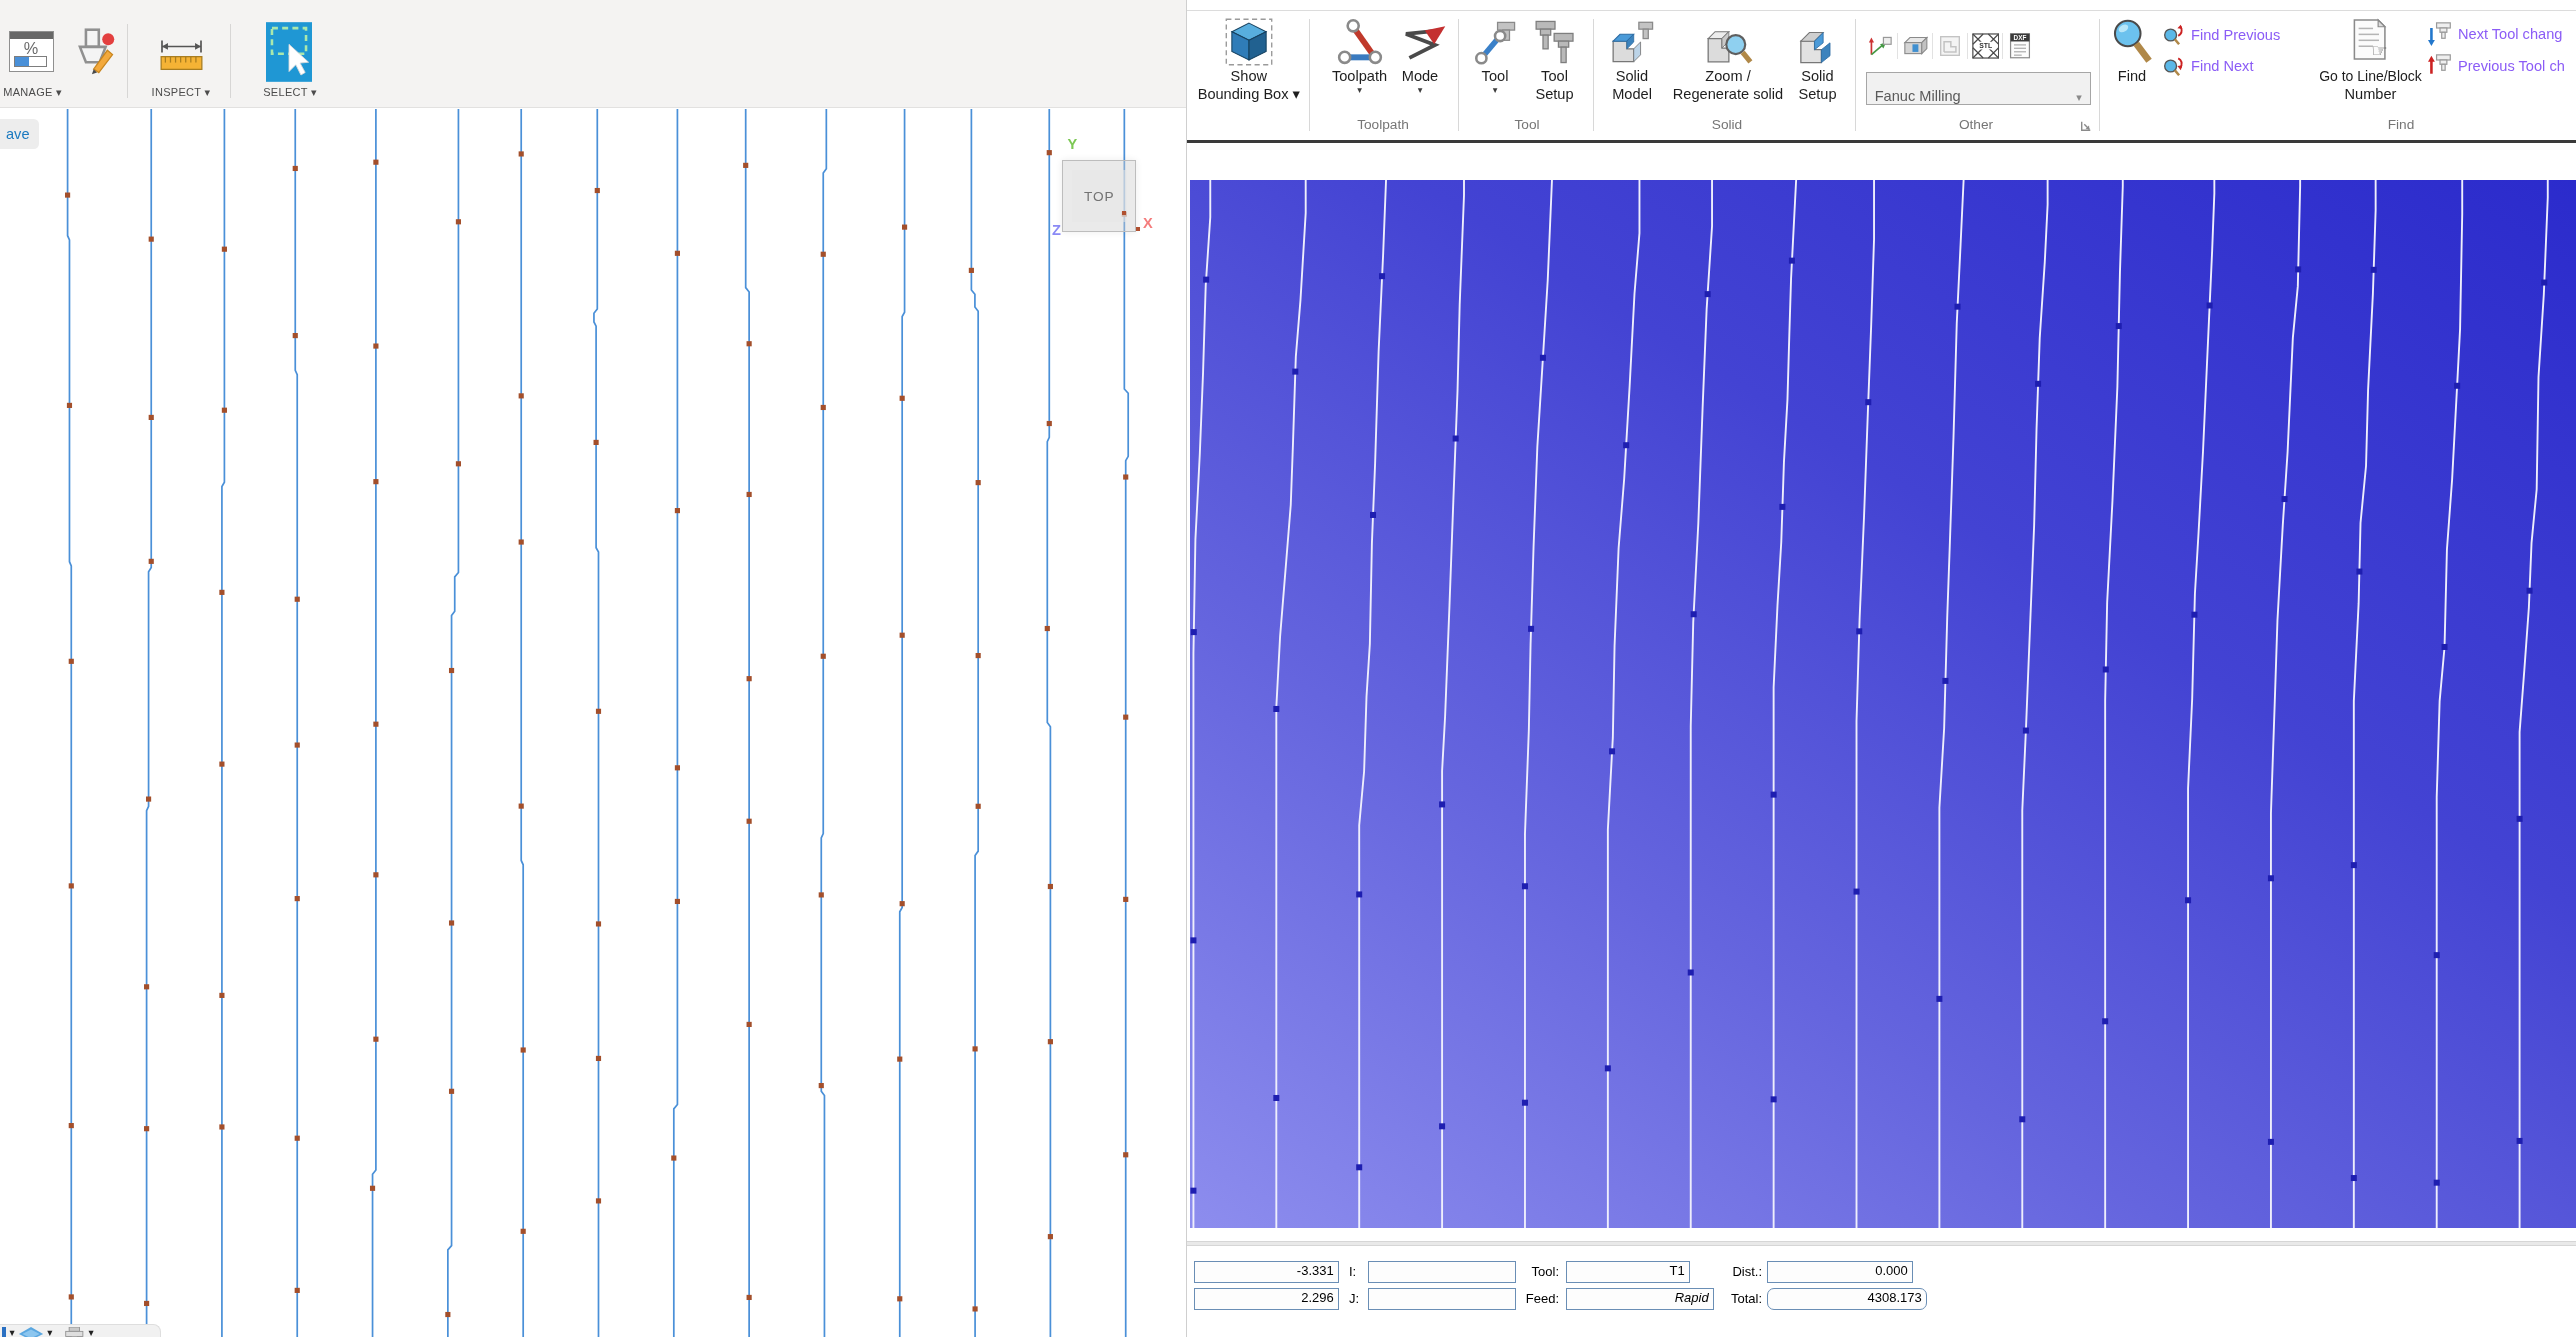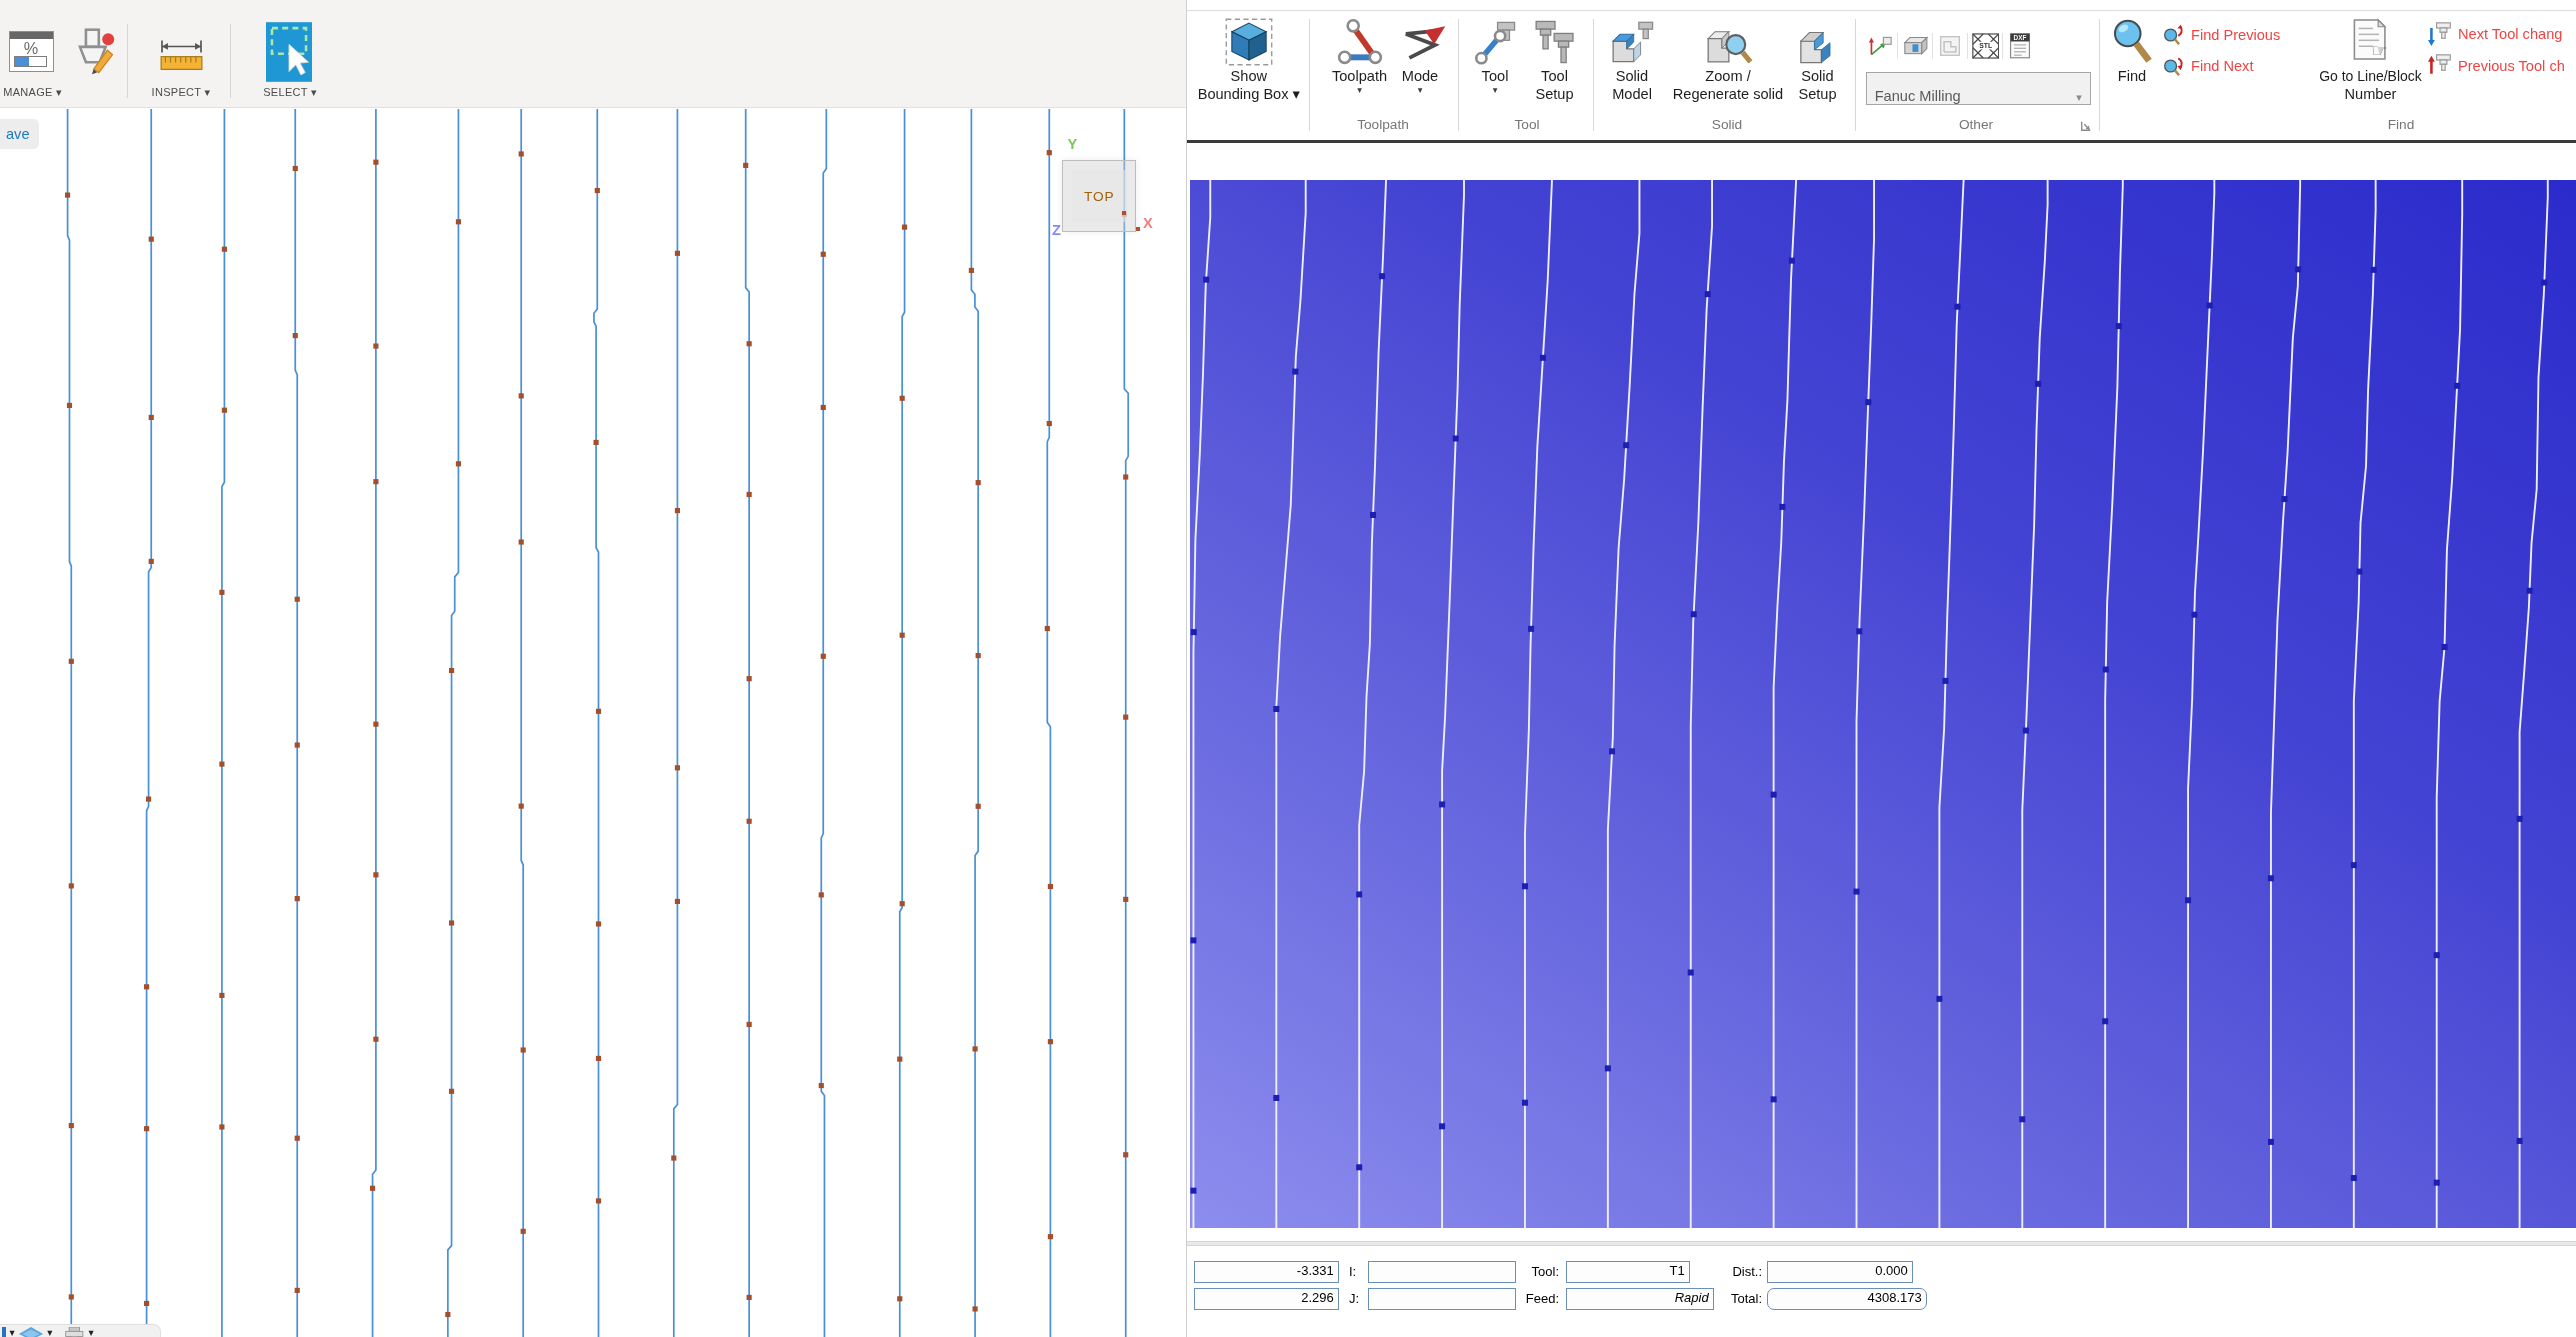--- a/index.html
+++ b/index.html
@@ -24,21 +24,21 @@
     color:#1b7ac0; font-size:14.6px; line-height:30px; padding-left:6px; }
 
   .f-viewport { position:absolute; left:0; top:109px; width:1186px; height:1229px; background:#fff; }
   #fusion-svg { position:absolute; left:0; top:0; width:1186px; height:1229px; }
 
   
   .viewcube { position:absolute; left:1052px; top:136px; width:112px; height:116px; }
   .vc-square { position:absolute; left:10.3px; top:24px; width:74px; height:72px; background:rgba(205,205,205,.42);
     border:0.9px solid #bdbdbd; box-shadow:0 0 6.9px rgba(0,0,0,.08); }
   .vc-inner { position:absolute; left:8.6px; top:8.6px; right:8.6px; bottom:8.6px; background:rgba(230,230,230,.55);
-    display:flex; align-items:center; justify-content:center; color:#a16207; font-size:13.7px; letter-spacing:0.9px; }
+    display:flex; align-items:center; justify-content:center; color:#737373; font-size:13.7px; letter-spacing:0.9px; }
   .vc-axis { position:absolute; font-size:14.6px; font-weight:bold; }
   .vc-y { left:15.5px; top:0; color:#7dc855; }
   .vc-z { left:0px; top:86px; color:#8a8af5; }
   .vc-x { left:91px; top:79px; color:#f47c7c; }
   .vc-dot { position:absolute; width:4.3px; height:4.3px; background:#b05030; }
 
   
   .f-navbar { position:absolute; left:0; top:1215px; width:161px; height:13.7px; background:#f1f1f1;
     border-radius:0 7.7px 0 0; border-top:0.9px solid #dedede; border-right:0.9px solid #dedede; display:flex; align-items:flex-start; }
   .nv-caret { font-size:10.3px; color:#222; line-height:12px; margin:1.7px 3.4px 0 3.4px; }
@@ -61,21 +61,21 @@
   .si-sep { width:0.9px; height:26px; background:#e2e2e2; margin:0 3.4px; }
 
   .combo { position:absolute; left:679px; top:72px; width:225px; height:33px; background:#f1f1f1; border:1.7px solid #a6a6a6;
     display:flex; align-items:flex-end; }
   .combo .cv { flex:1; font-size:14.6px; color:#5a5a5a; padding-left:7.7px; white-space:nowrap; overflow:hidden; }
   .combo .ca { width:22px; text-align:center; color:#8a8a8a; font-size:11px; }
 
   .launcher { position:absolute; left:893px; top:120px; width:12px; height:12px; }
 
   .mini-btn { position:absolute; display:flex; align-items:center; gap:6px; height:26px; }
-  .mini-btn .mlab { font-size:14.6px; color:#ef4444; white-space:nowrap; }
+  .mini-btn .mlab { font-size:14.6px; color:#8b5cf6; white-space:nowrap; }
 
   .blue-viewport { position:absolute; left:2.6px; top:180px; width:1388px; height:1048px;
     background:linear-gradient(212deg,#2b2bcc 0%,#4343d3 38%,#6565de 68%,#8d8dee 100%); }
   #cimco-svg { position:absolute; left:0; top:0; width:1388px; height:1048px; }
 
   .mid-strip { position:absolute; left:0; top:1241px; width:1390px; height:5.2px; background:#e9e9e9;
     border-top:0.9px solid #d6d6d6; border-bottom:0.9px solid #d6d6d6; }
 
   
   .st-row { position:absolute; left:7px; width:1390px; height:22px; }

